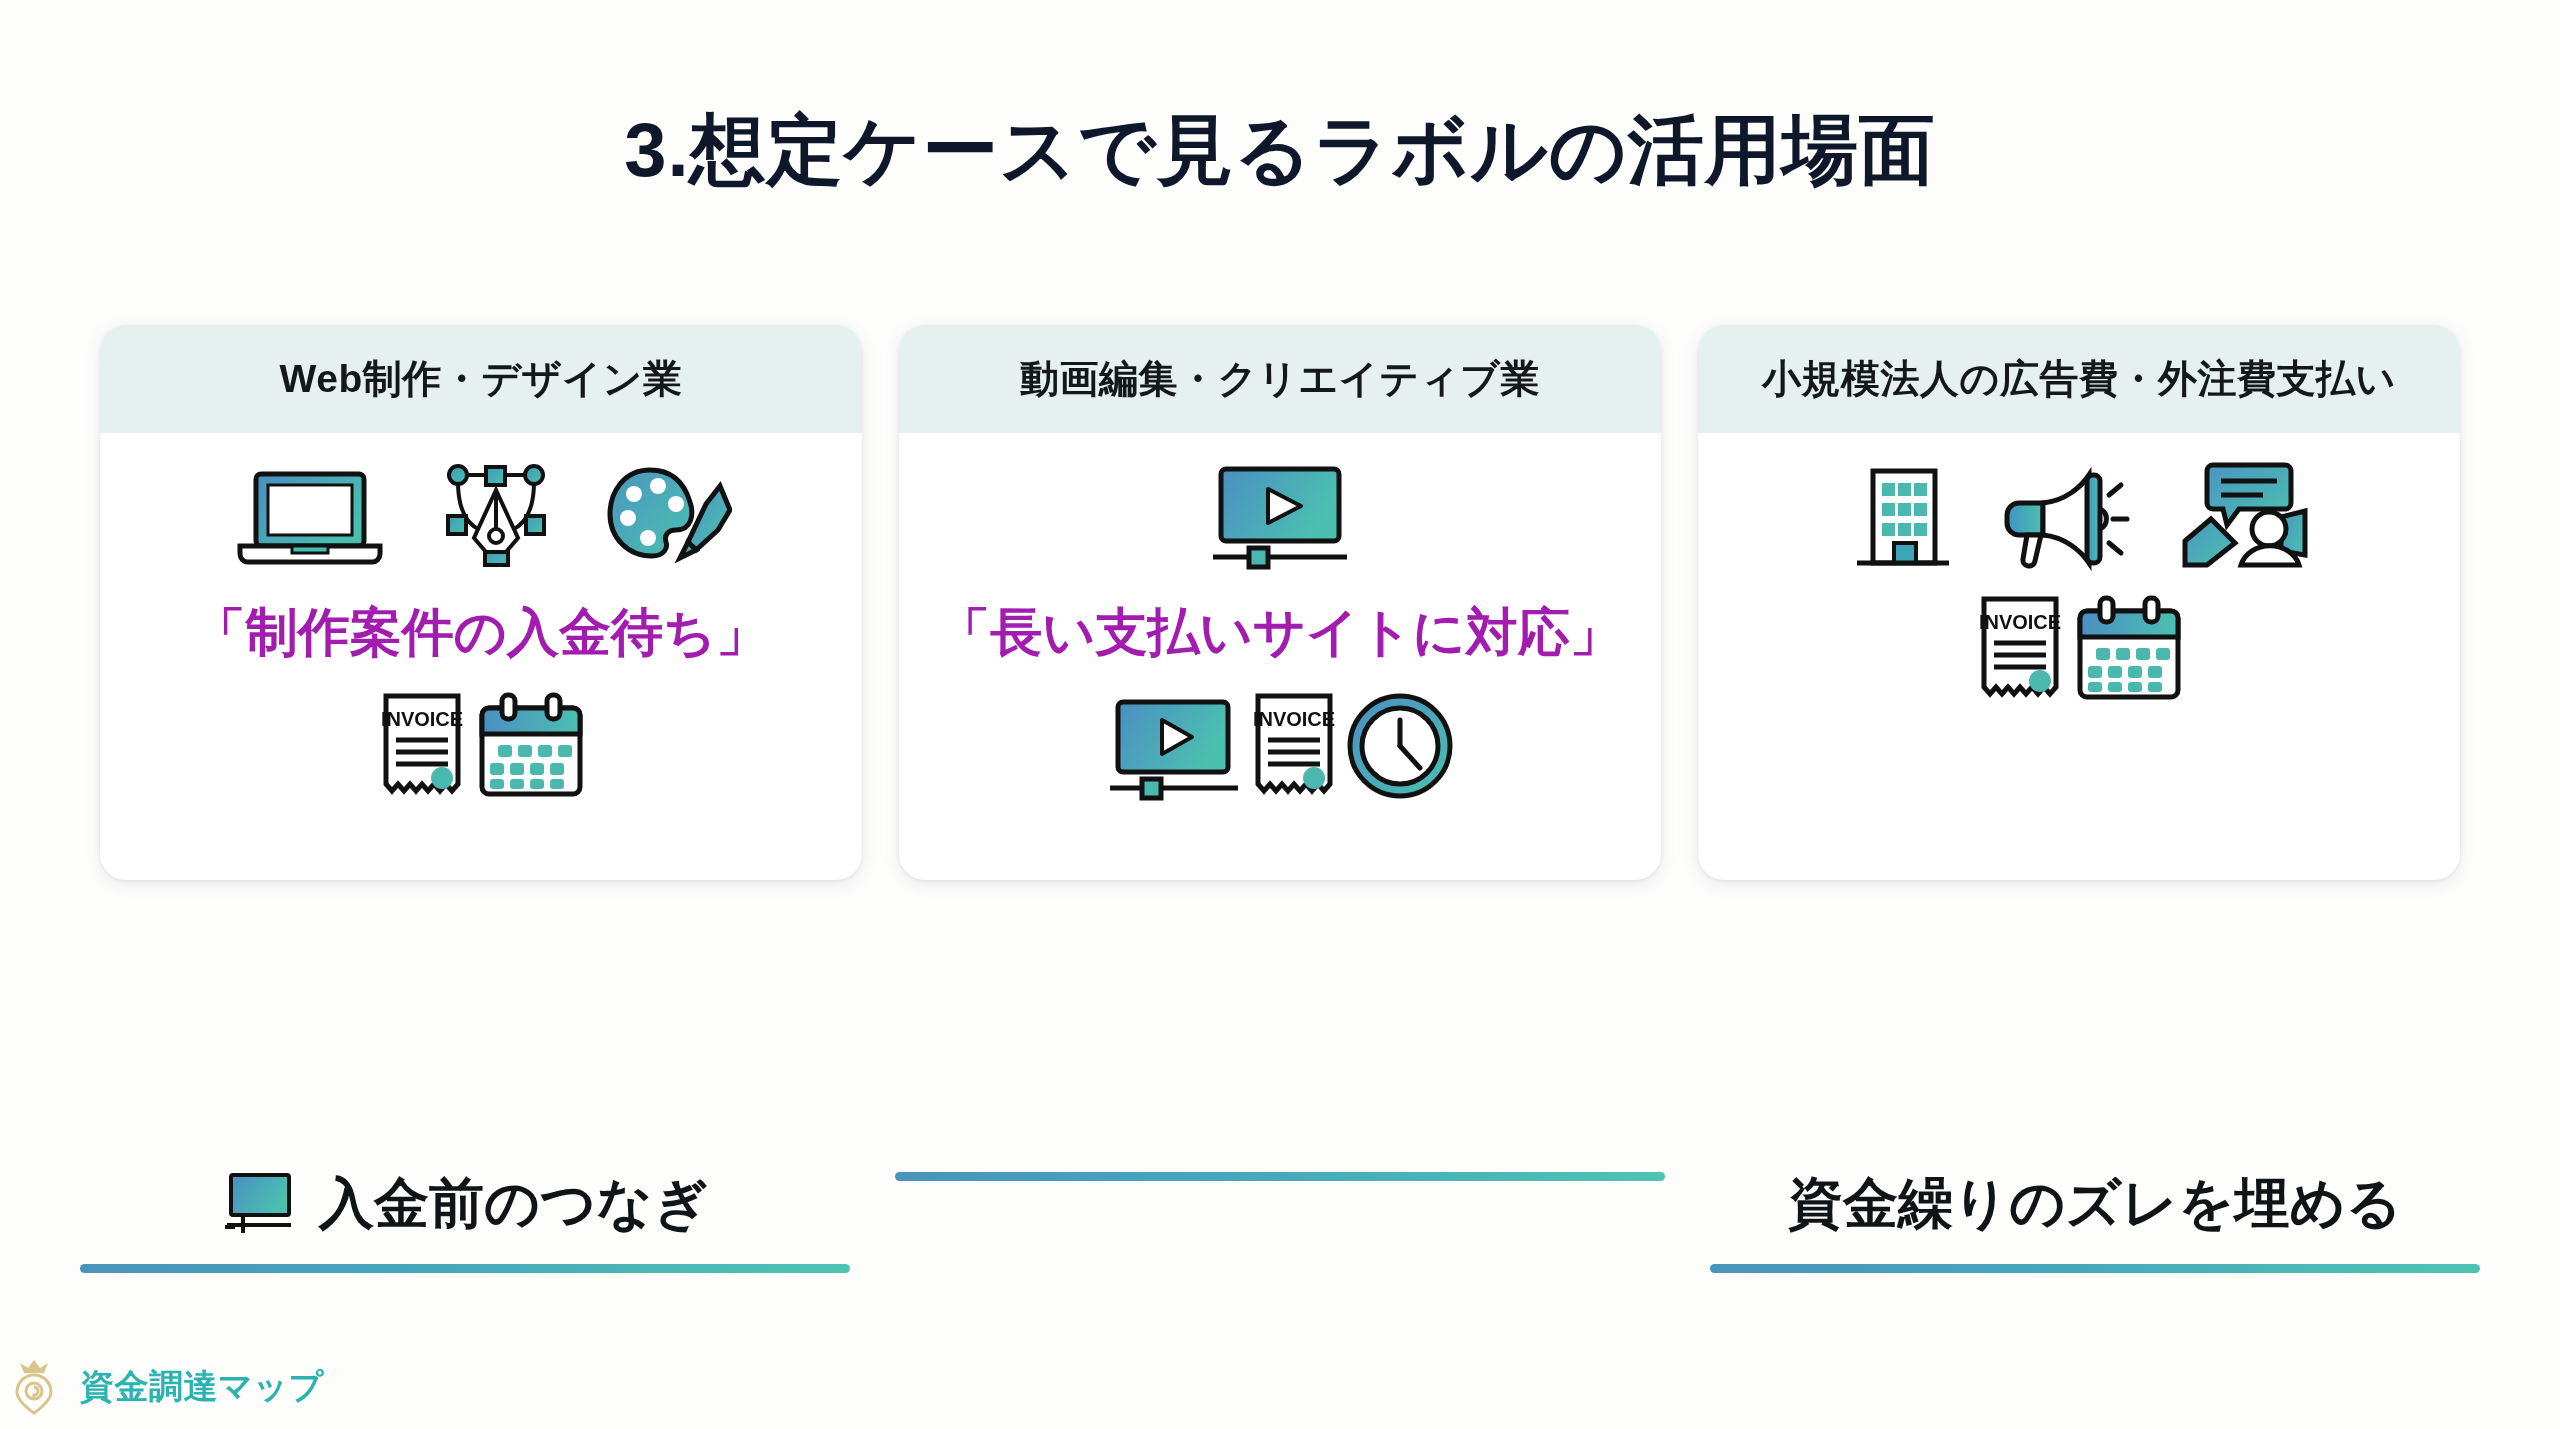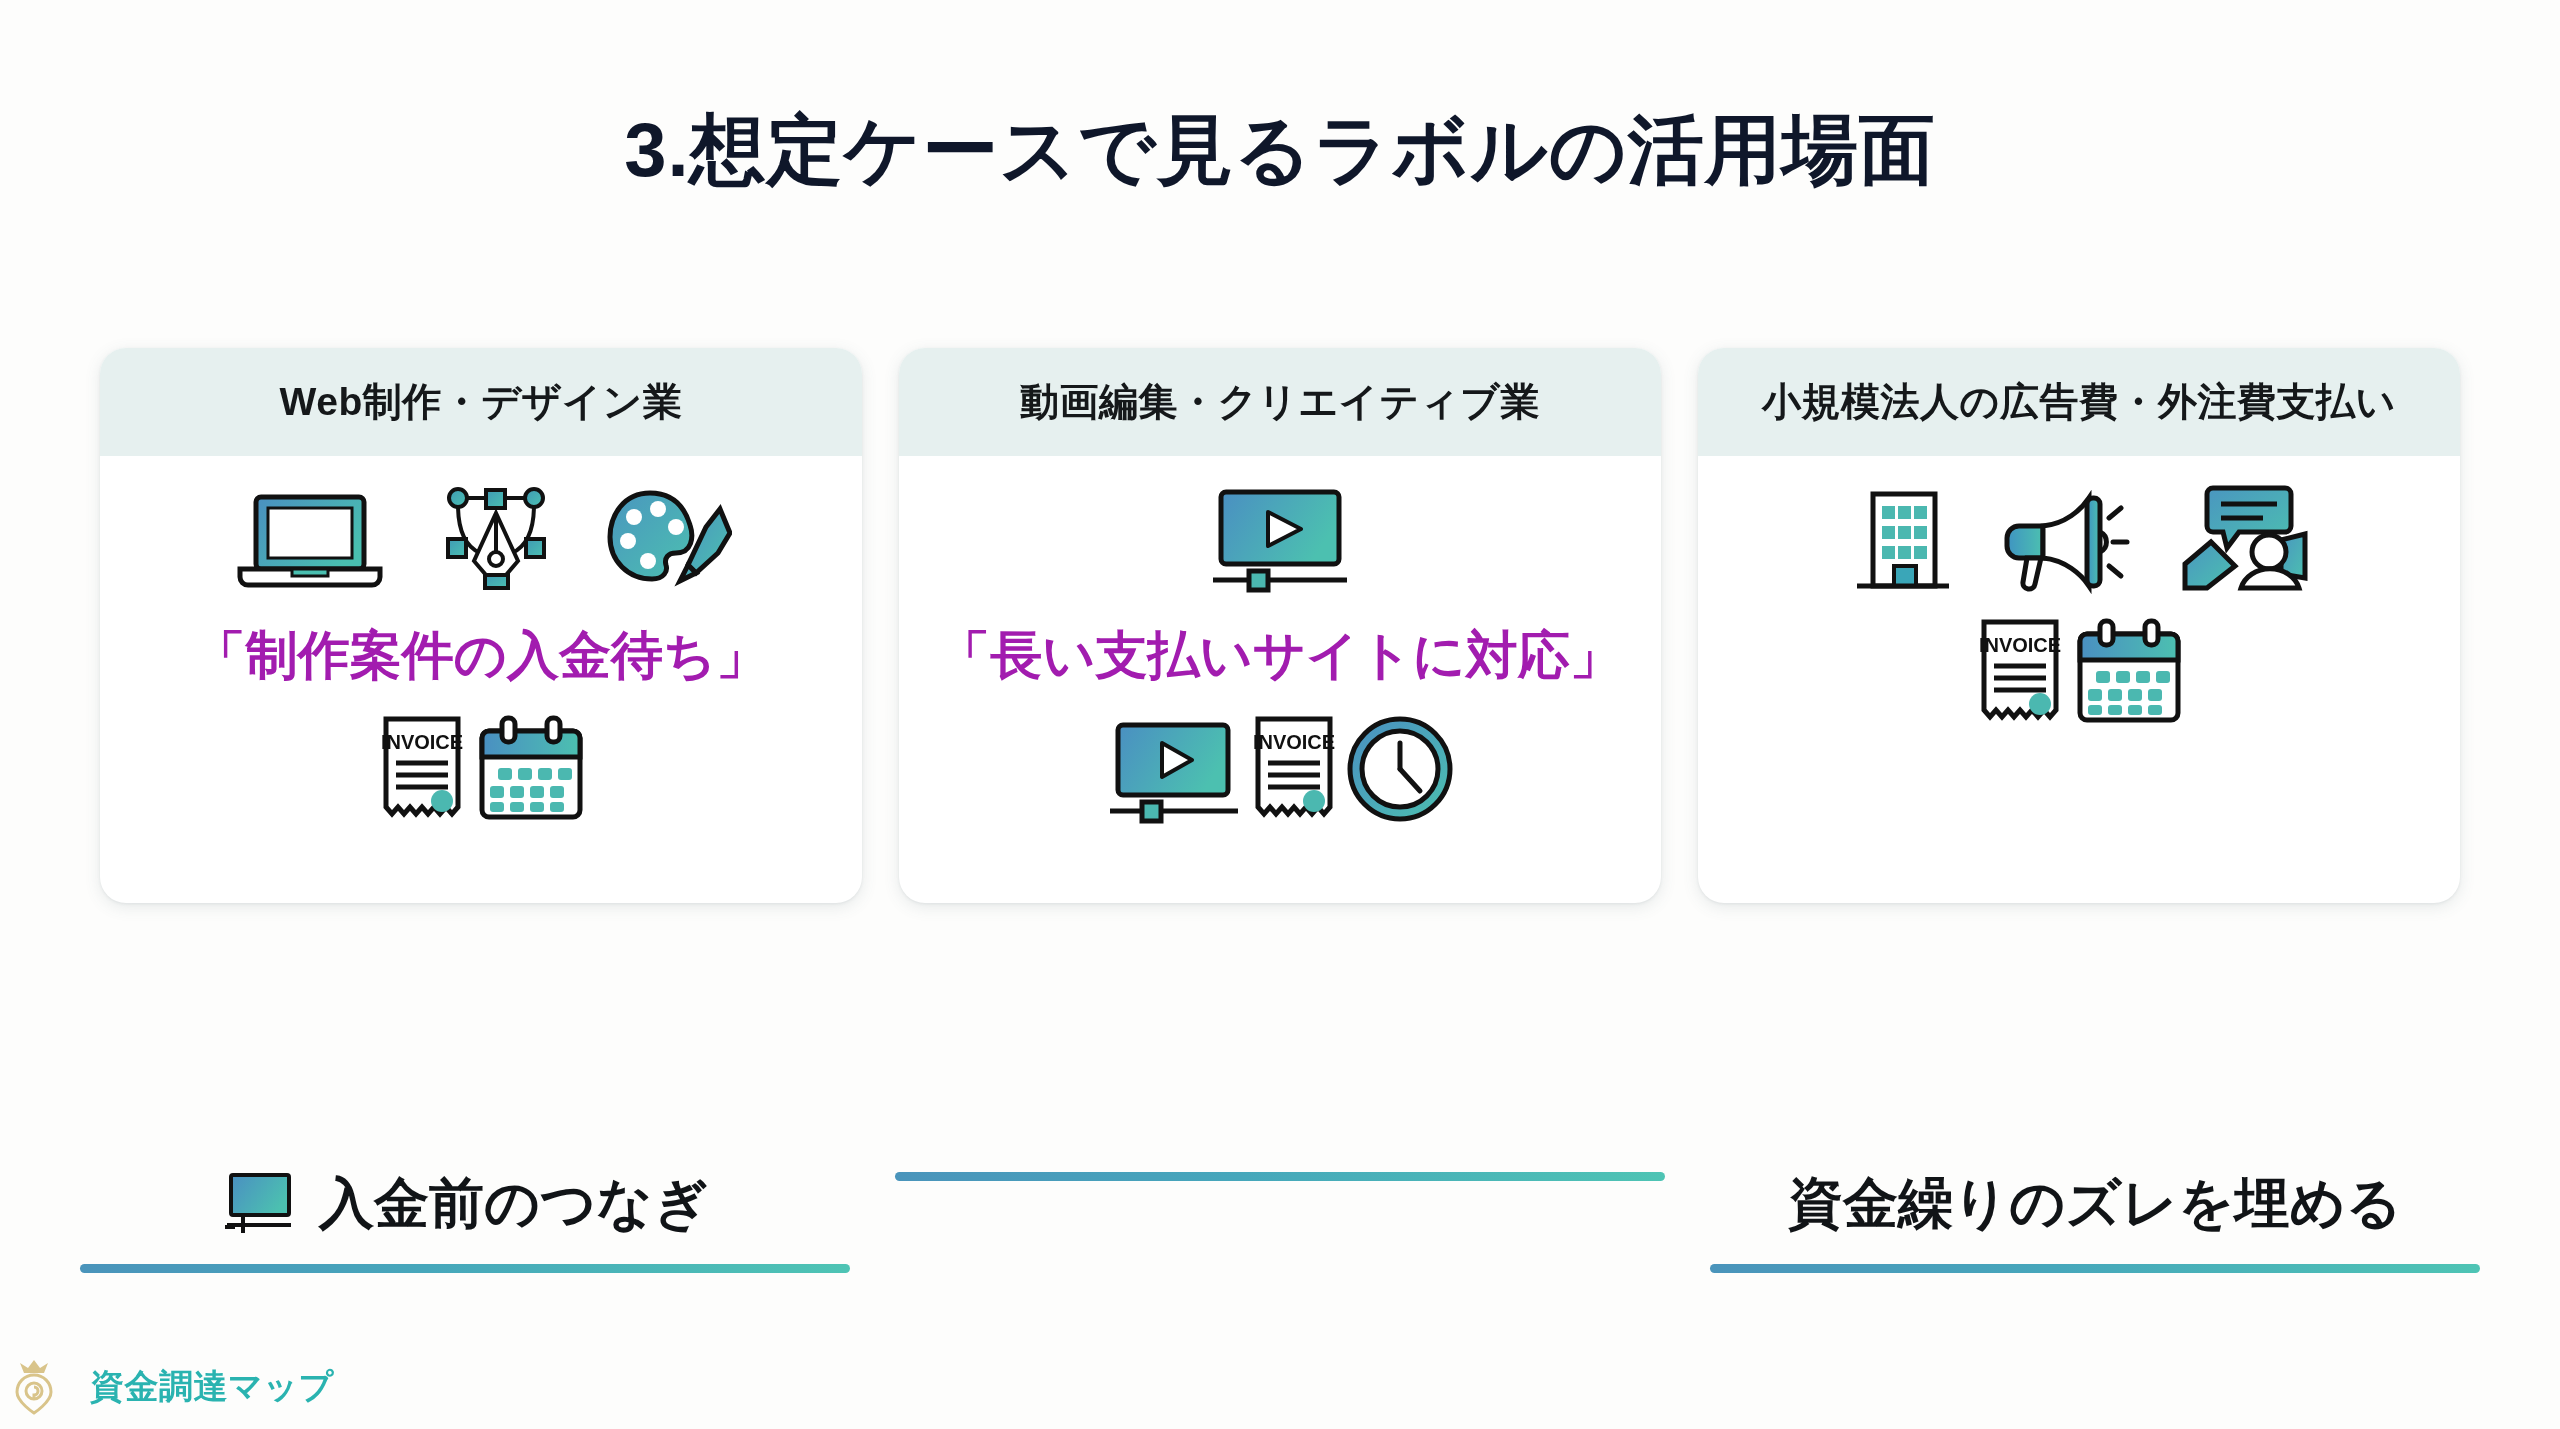--- a/index.html
+++ b/index.html
@@ -28,21 +28,21 @@
     font-weight: 700;
     color: #0f172a;
     letter-spacing: 1px;
     line-height: 1.1;
     white-space: nowrap;
   }
 
   
   .cards-row {
     position: absolute;
-    top: 348px;
+    top: 325px;
     left: 100px;
     width: 2360px;
     height: 555px;
     display: flex;
     justify-content: space-between;
   }
 
   .case-card {
     width: 762px;
     height: 555px;
@@ -137,21 +137,21 @@
     background: linear-gradient(90deg, #4a94bb 0%, #46a7bb 45%, #4ec4b4 100%);
   }
 
   
   .logo {
     position: absolute;
     left: 14px;
     bottom: 14px;
     display: flex;
     align-items: center;
-    gap: 24px;
+    gap: 14px;
   }
   .logo-text {
     font-size: 34px;
     font-weight: 700;
     color: #2ab3b0;
     letter-spacing: 0.5px;
   }
 
   svg { display: block; }
 </style>

